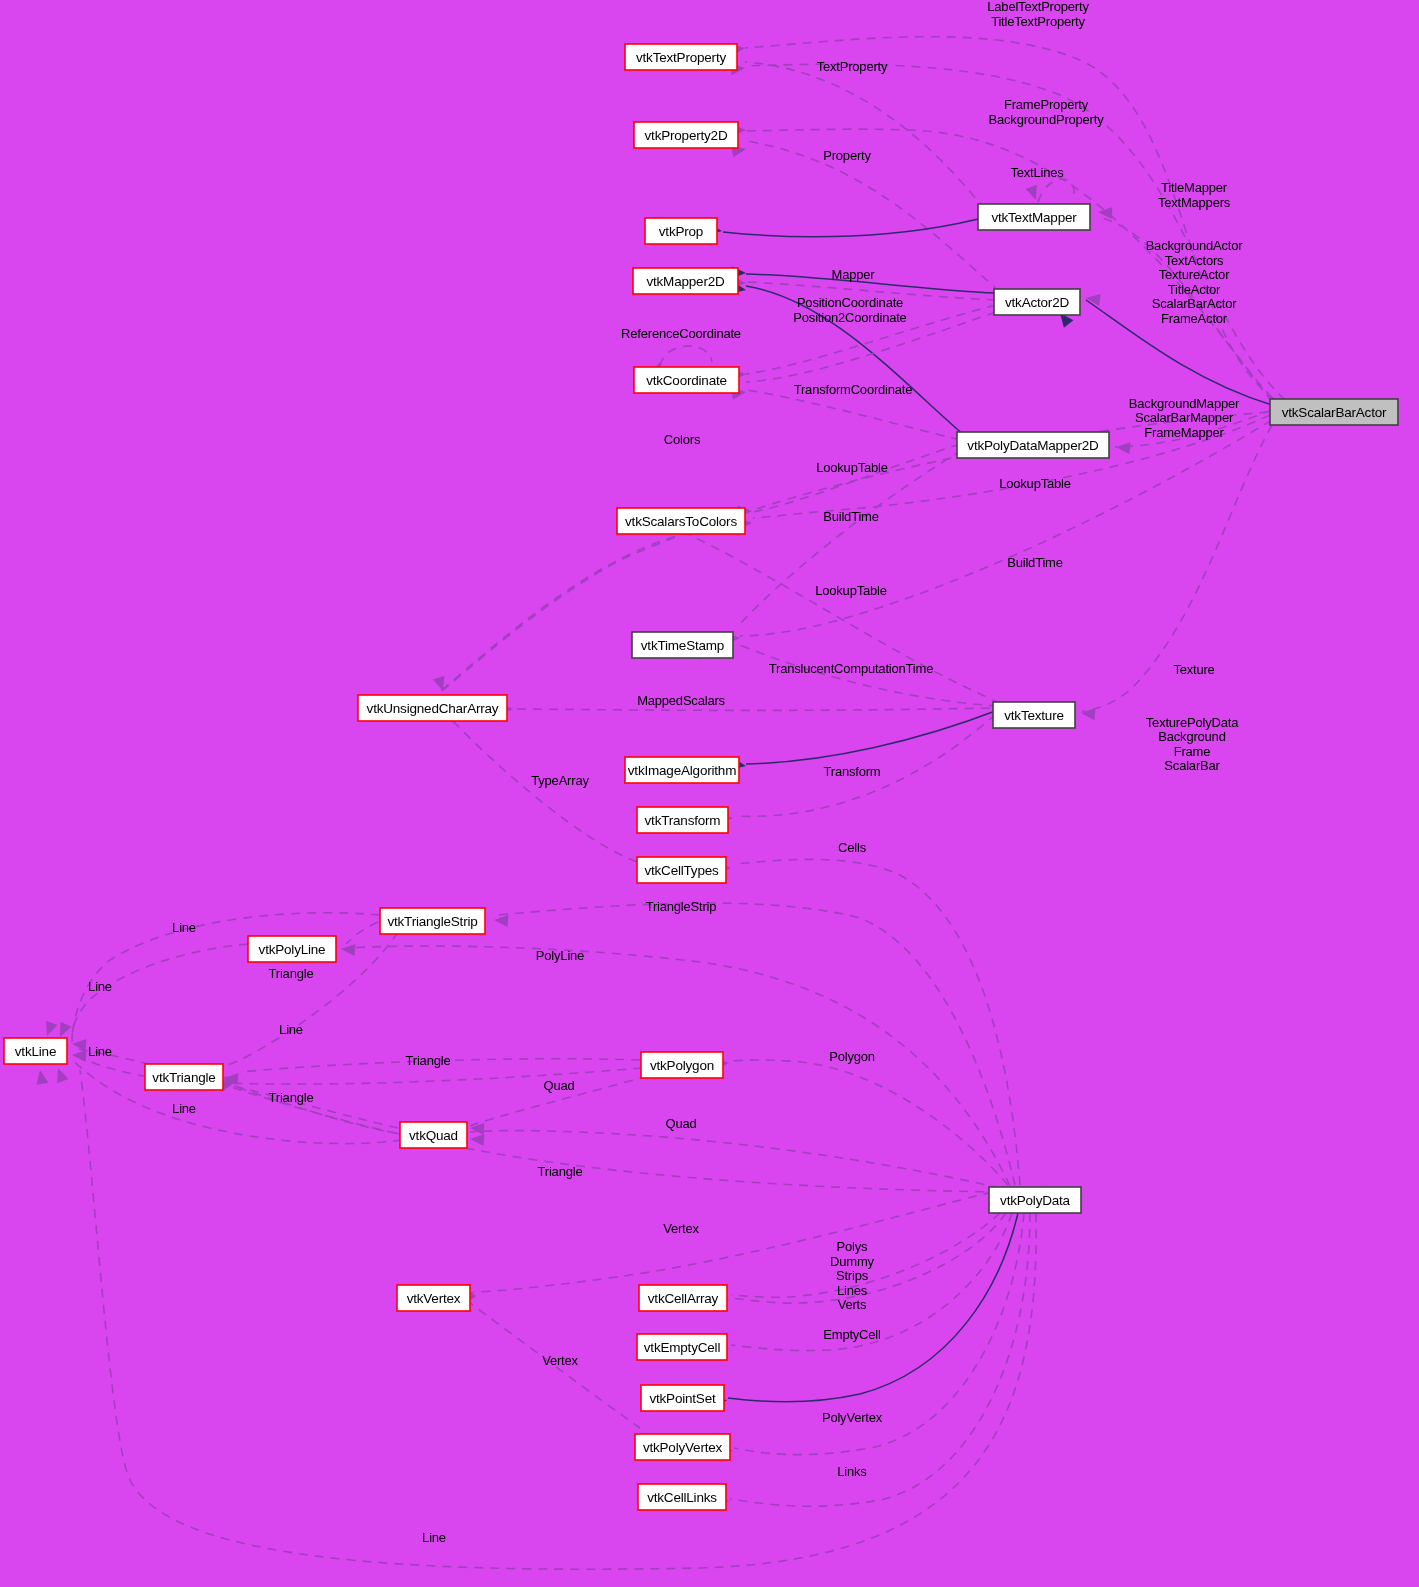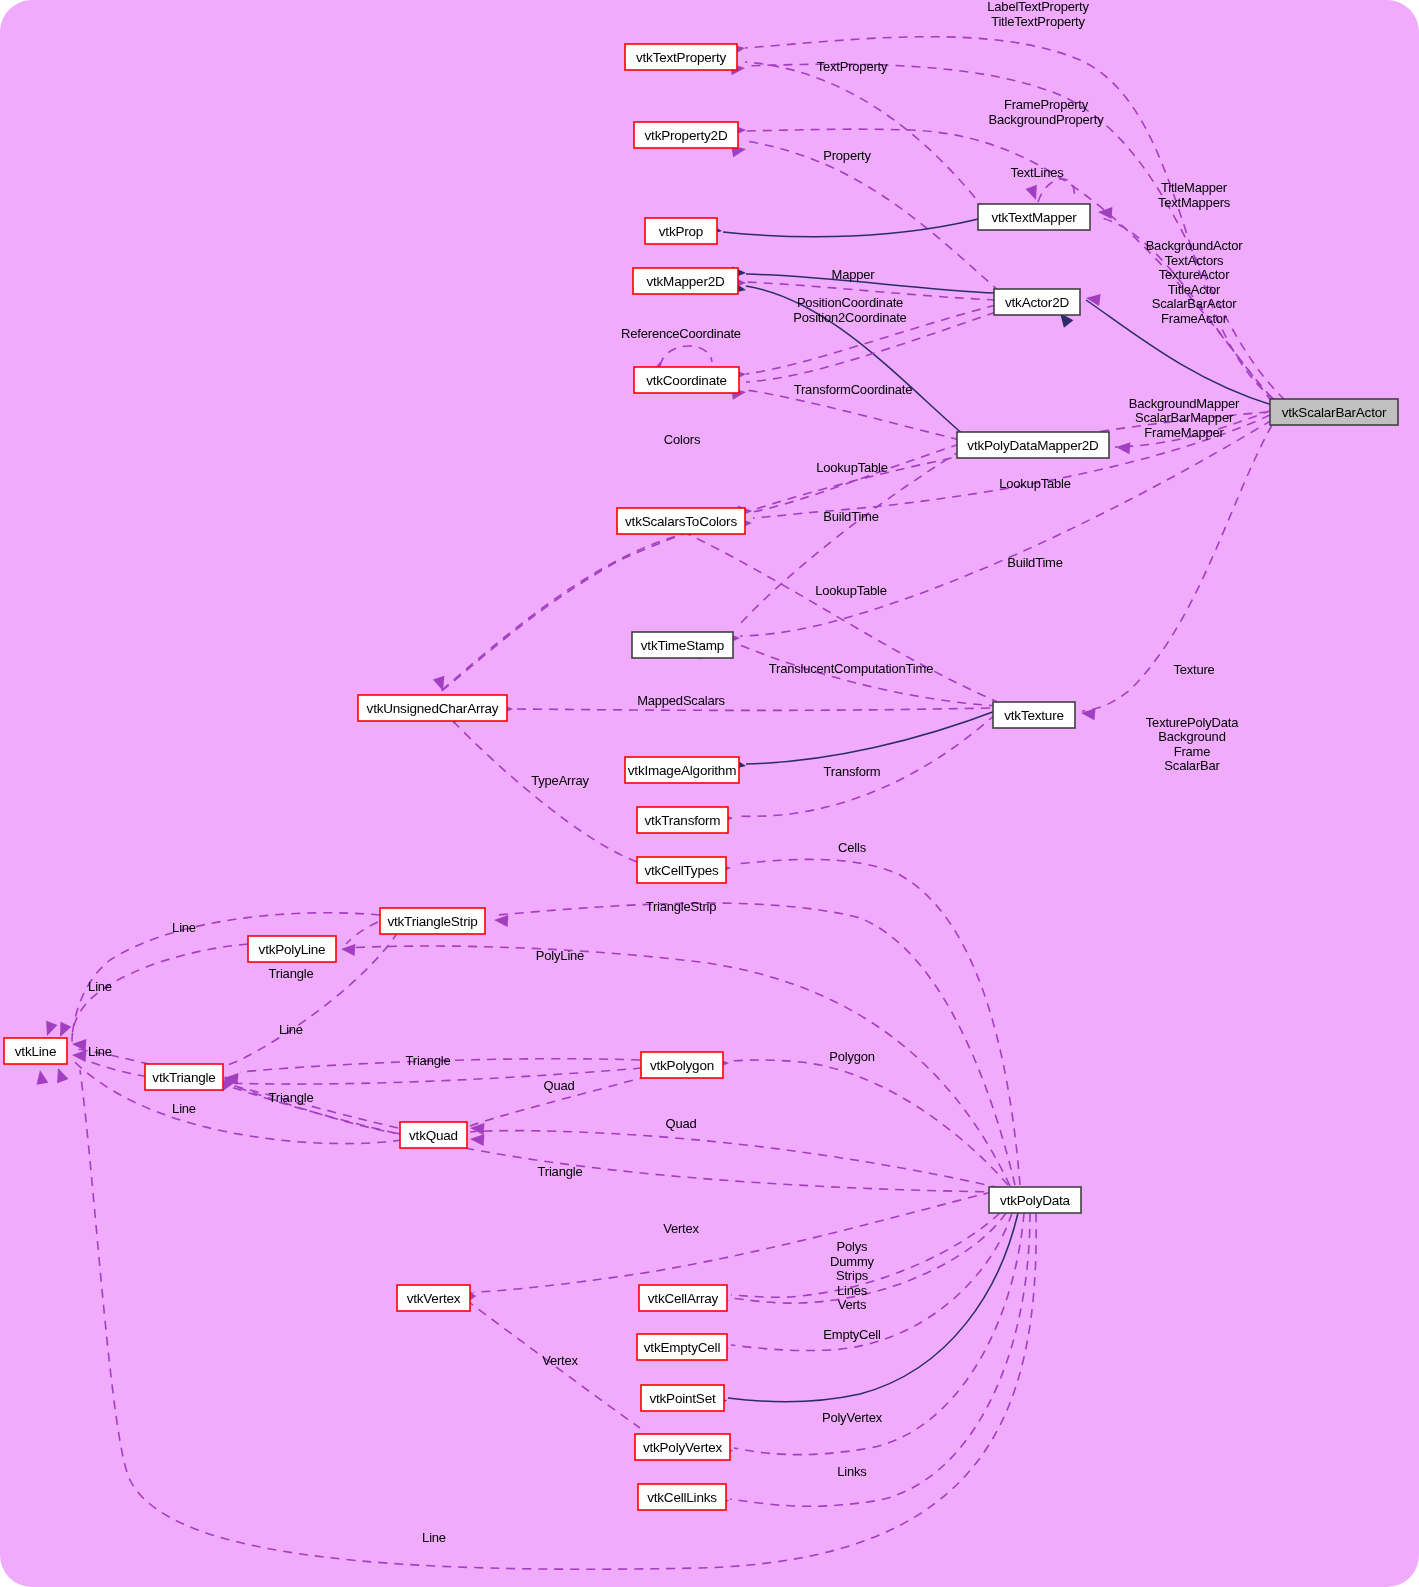--- a/index.html
+++ b/index.html
@@ -10,22 +10,21 @@
   body {
     width: 1419px;
     height: 1587px;
     font-family: "Liberation Sans", sans-serif;
     overflow: hidden;
   }
   #diagram-root {
     position: relative;
     width: 1419px;
     height: 1587px;
-    background: #f0abfc;
-    border-radius: 32px;
+    background: #d946ef;
   }
   svg#graph {
     position: absolute;
     left: 0;
     top: 0;
     width: 1419px;
     height: 1587px;
     display: block;
   }
   .edge-path {

